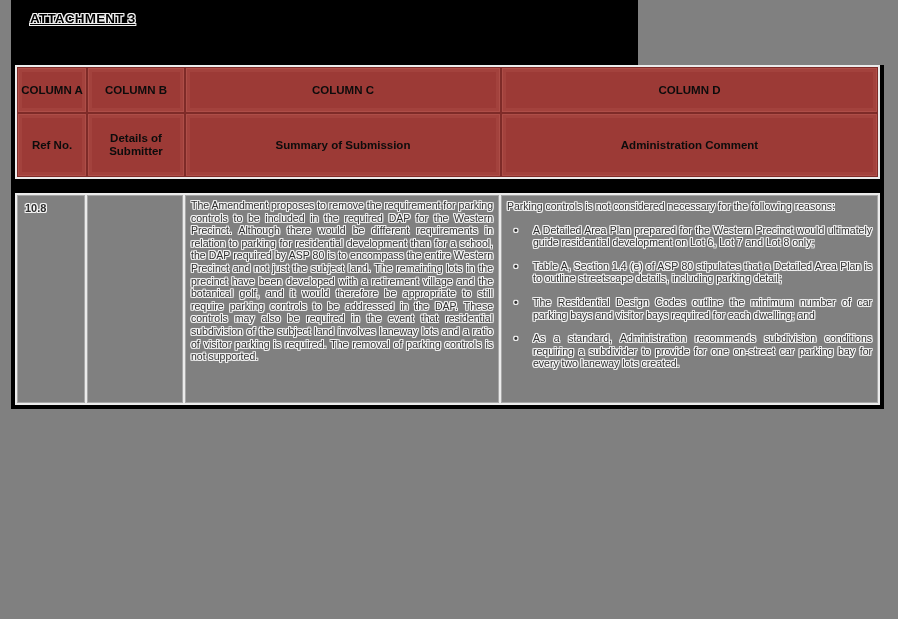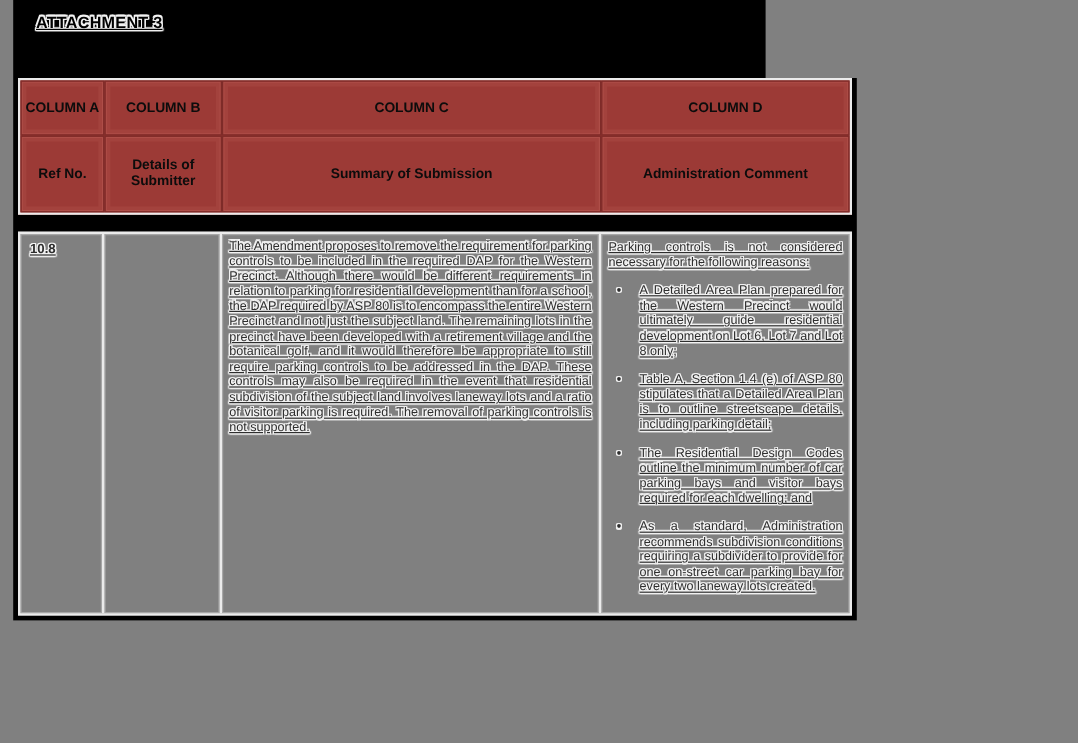--- a/index.html
+++ b/index.html
@@ -32,21 +32,21 @@
     font-weight:bold; font-size:13.5px; line-height:18.4px;
     letter-spacing:0.2px; white-space:nowrap;
     color:#000;
   }
   .title-text .line { display:block; }
   .title-text .underlined { text-decoration:underline; }
 
   
   .table-wrap {
     position:absolute; left:11px; top:65px;
-    width:703px;
+    width:873px;
     background:#000;
     padding:0 4px 4px 4px;
     box-sizing:border-box;
     z-index:1;
   }
   .header-grid {
     display:grid;
     grid-template-columns:70px 98px 316px 1fr;
     grid-template-rows:46px 64px;
     border:2px solid #ebebeb;
@@ -67,21 +67,21 @@
     background:#808080;
     margin-top:14px;
     min-height:208px;
     box-sizing:content-box;
   }
   .bcell {
     border-right:2px solid #ebebeb;
     box-shadow: inset 0 0 0 1px rgba(240,240,240,0.35);
     padding:4px 6px;
     overflow:hidden;
-    font-size:10.5px; line-height:12.6px;text-decoration:underline;
+    font-size:10.5px; line-height:12.6px;
   }
   .bcell:last-child { border-right:none; }
   .ref-no { font-weight:bold; font-size:11px; padding-top:7px; padding-left:8px; }
   .just { text-align:justify; }
   .admin-intro { margin:1px 0 11px 0; text-align:justify; }
   .bullet-list { margin:0; padding:0; list-style:none; }
   .bullet-list li {
     position:relative;
     padding-left:26px;
     margin-bottom:11px;

